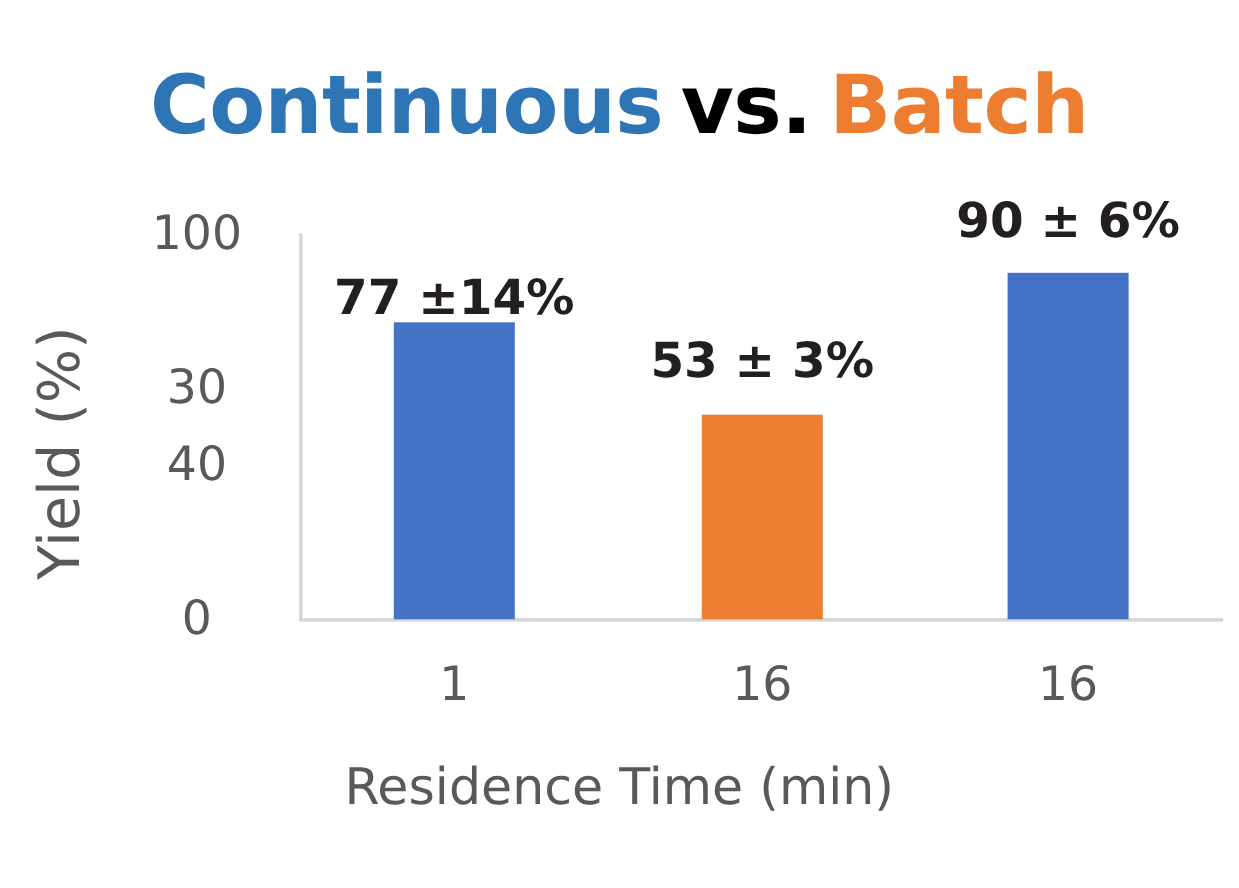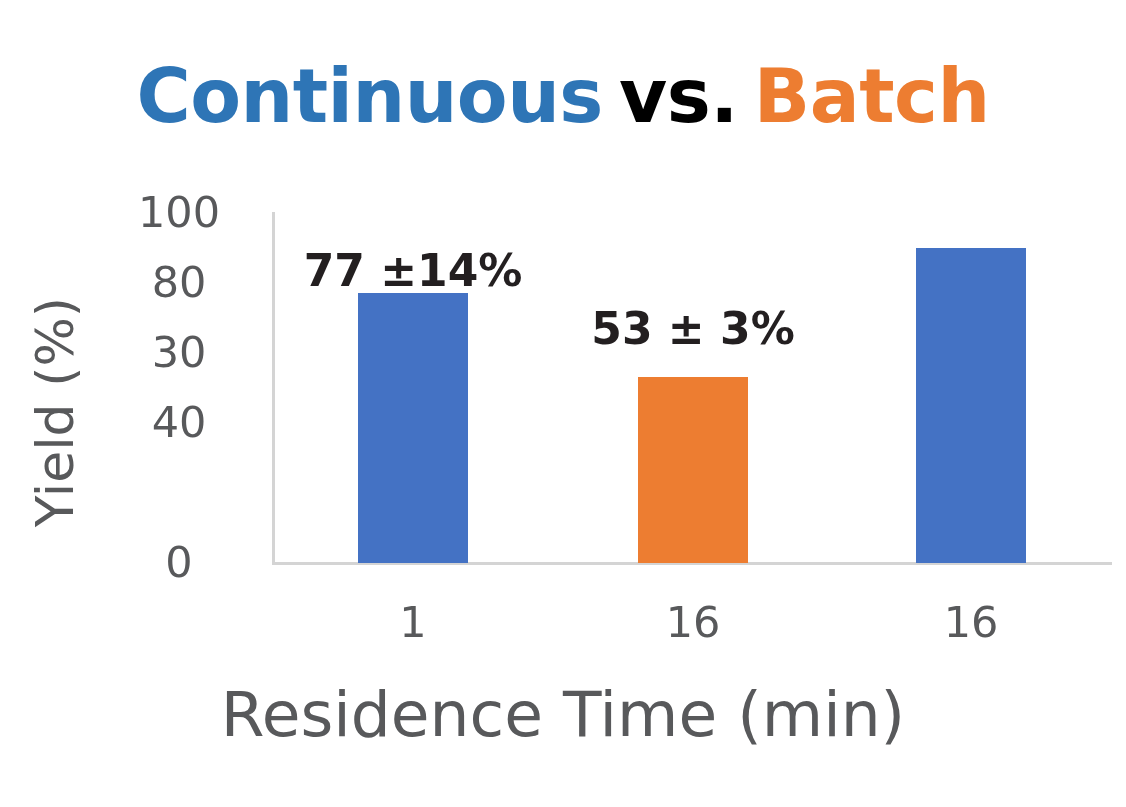--- a/index.html
+++ b/index.html
@@ -128,52 +128,52 @@
   }
 
   
   #x-axis-title {
     position: absolute;
     left: 0;
     top: 682px;
     width: 1126px;
     text-align: center;
     font-family: "DejaVu Sans", "Liberation Sans", sans-serif;
-    font-size: 63px;
+    font-size: 46px;
     line-height: 66px;
     color: #58595b;
     white-space: nowrap;
   }
 </style>
 </head>
 <body>
 
 <div id="chart-title"><span style="color:#2E75B6;">Continuous</span><span class="seg-space"></span><span style="color:#000000;">vs.</span><span class="seg-space"></span><span style="color:#ED7D31;">Batch</span></div>
 
 <div id="plot-area">
 
   <div class="axis-line-y"></div>
   <div class="axis-line-x"></div>
 
   <div class="y-ticks">
     <div class="y-tick" style="top:0px;">100</div>
-    <div class="y-tick" style="top:70px;">80</div>
     <div class="y-tick" style="top:140px;">30</div>
     <div class="y-tick" style="top:210px;">40</div>
     <div class="y-tick" style="top:350px;">0</div>
   </div>
 
   <div id="y-axis-title">Yield (%)</div>
 
   <div class="bar" style="left:358px; width:110px; height:270px; background:#4472C4;"></div>
   <div class="bar" style="left:638px; width:110px; height:186px; background:#ED7D31;"></div>
   <div class="bar" style="left:916px; width:110px; height:315px; background:#4472C4;"></div>
 
   <div class="bar-value" style="left:293px; top:218px; width:240px;margin-top:27px;">77 ±14%</div>
   <div class="bar-value" style="left:573px; top:303px; width:240px;">53 ± 3%</div>
+  <div class="bar-value" style="left:851px; top:175px; width:240px;">90 ± 6%</div>
 
   <div class="x-tick" style="left:333px; width:160px;">1</div>
   <div class="x-tick" style="left:613px; width:160px;">16</div>
   <div class="x-tick" style="left:891px; width:160px;">16</div>
 
   <div id="x-axis-title">Residence Time (min)</div>
 
 </div>
 
 </body></html>

